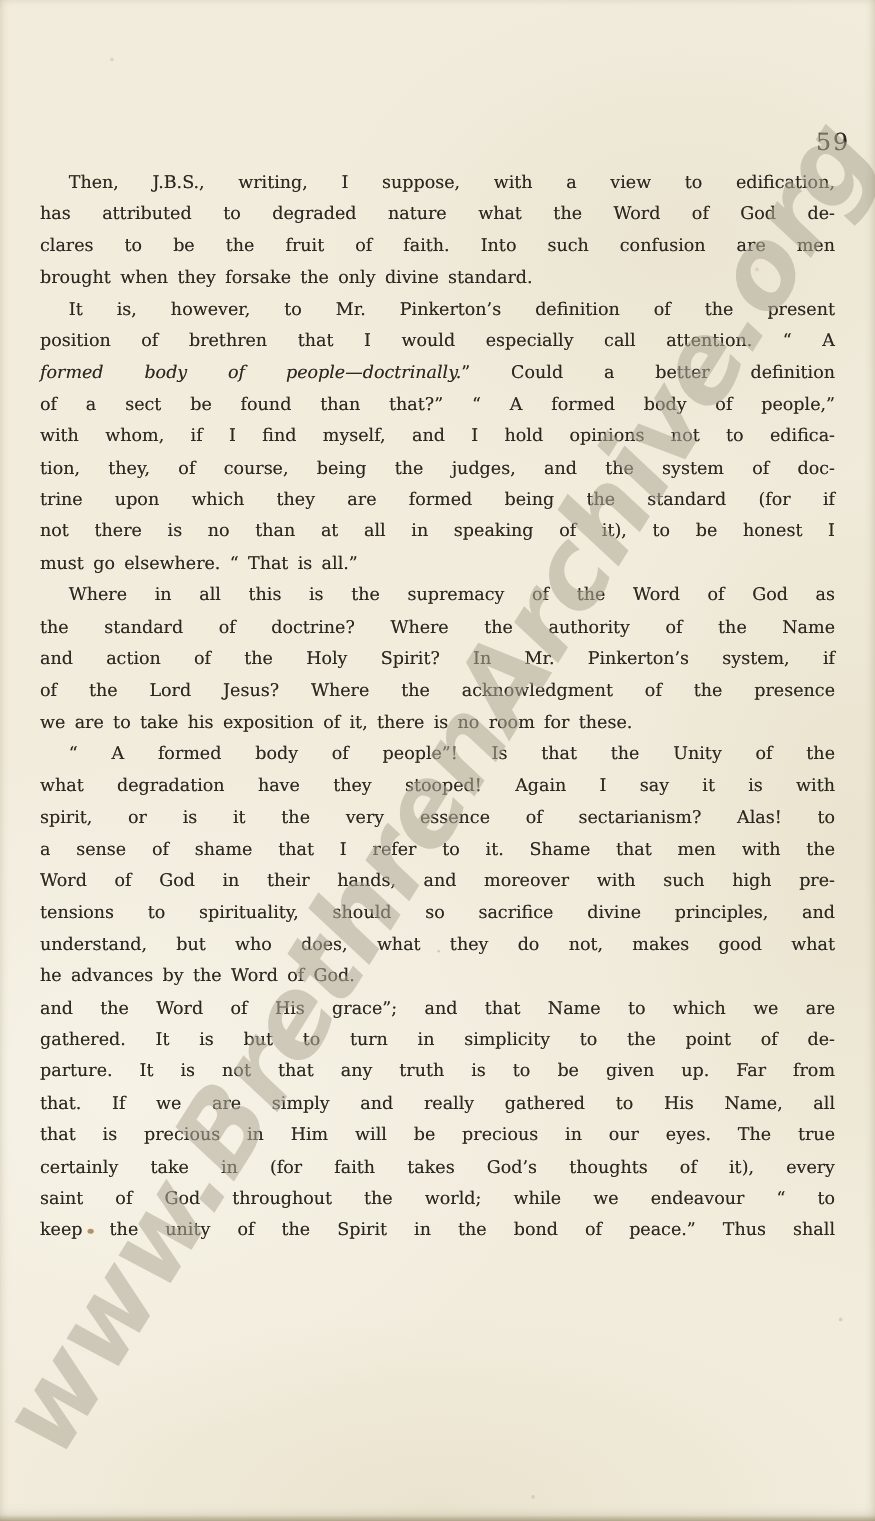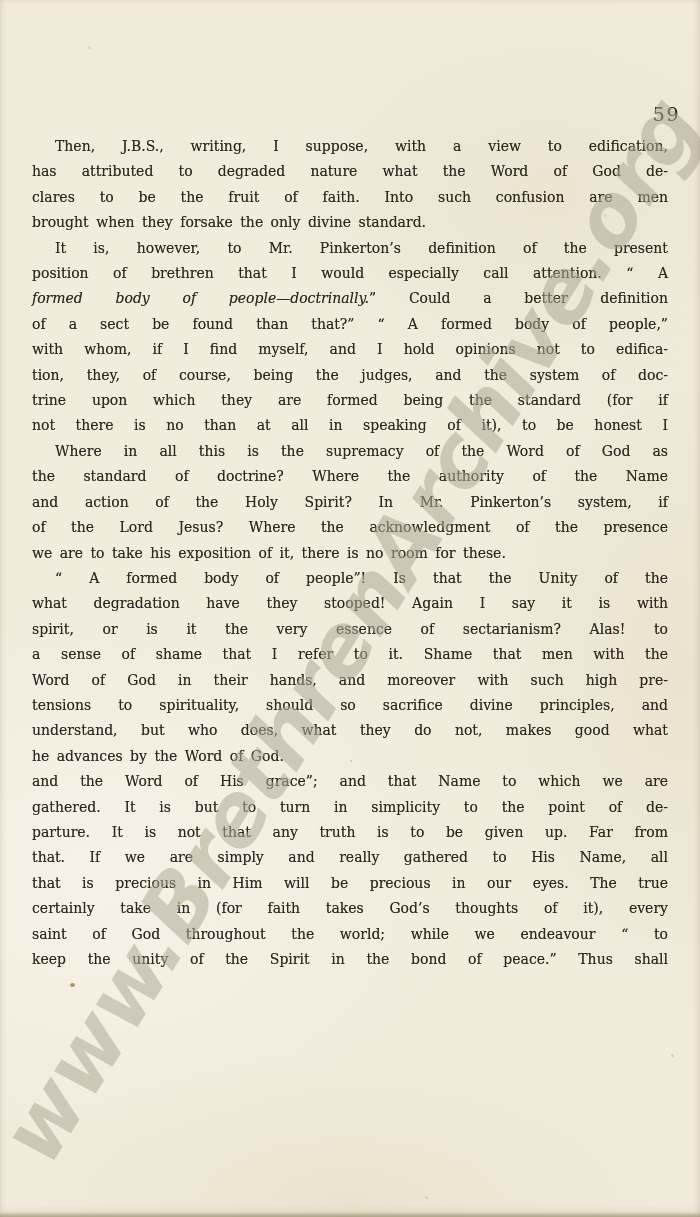--- a/index.html
+++ b/index.html
@@ -102,20 +102,21 @@
       </div>
       <div>
         <div class="line indent"><span>It is, however, to Mr. Pinkerton’s definition of the present</span></div>
         <div class="line"><span>position of brethren that I would especially call attention.  “ A</span></div>
         <div class="line"><span class="it">formed body of people—doctrinally.</span><span>”  Could a better definition</span></div>
         <div class="line"><span>of a sect be found than that?”  “ A formed body of people,”</span></div>
         <div class="line"><span>with whom, if I find myself, and I hold opinions not to edifica-</span></div>
         <div class="line"><span>tion, they, of course, being the judges, and the system of doc-</span></div>
         <div class="line"><span>trine upon which they are formed being the standard (for if</span></div>
         <div class="line"><span>not there is no than at all in speaking of it), to be honest I</span></div>
+        <div class="line endline"><span>must go elsewhere.  “ That is all.”</span></div>
       </div>
       <div>
         <div class="line indent"><span>Where in all this is the supremacy of the Word of God as</span></div>
         <div class="line"><span>the standard of doctrine?  Where the authority of the Name</span></div>
         <div class="line"><span>and action of the Holy Spirit?  In Mr. Pinkerton’s system, if</span></div>
         <div class="line"><span>of the Lord Jesus?  Where the acknowledgment of the presence</span></div>
         <div class="line endline"><span>we are to take his exposition of it, there is no room for these.</span></div>
       </div>
       <div>
         <div class="line indent"><span>“ A formed body of people”!  Is that the Unity of the</span></div>

